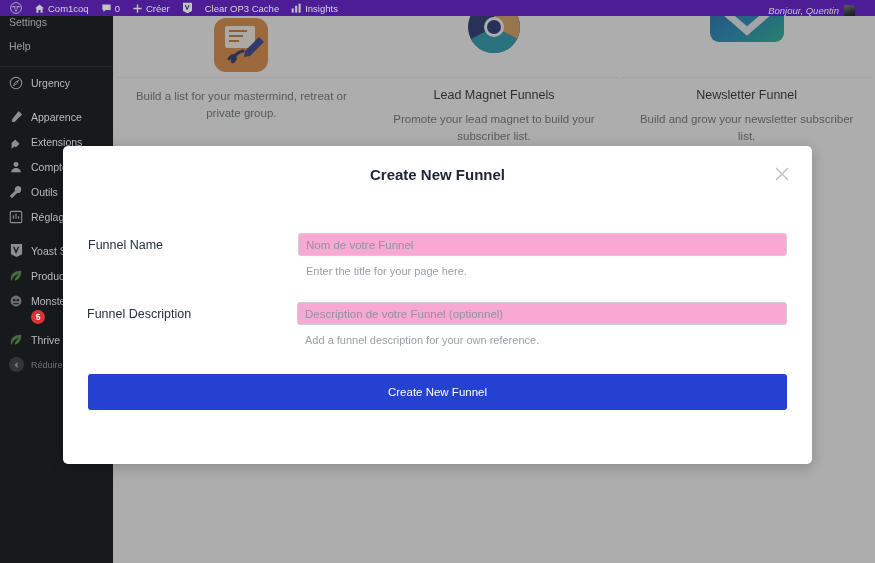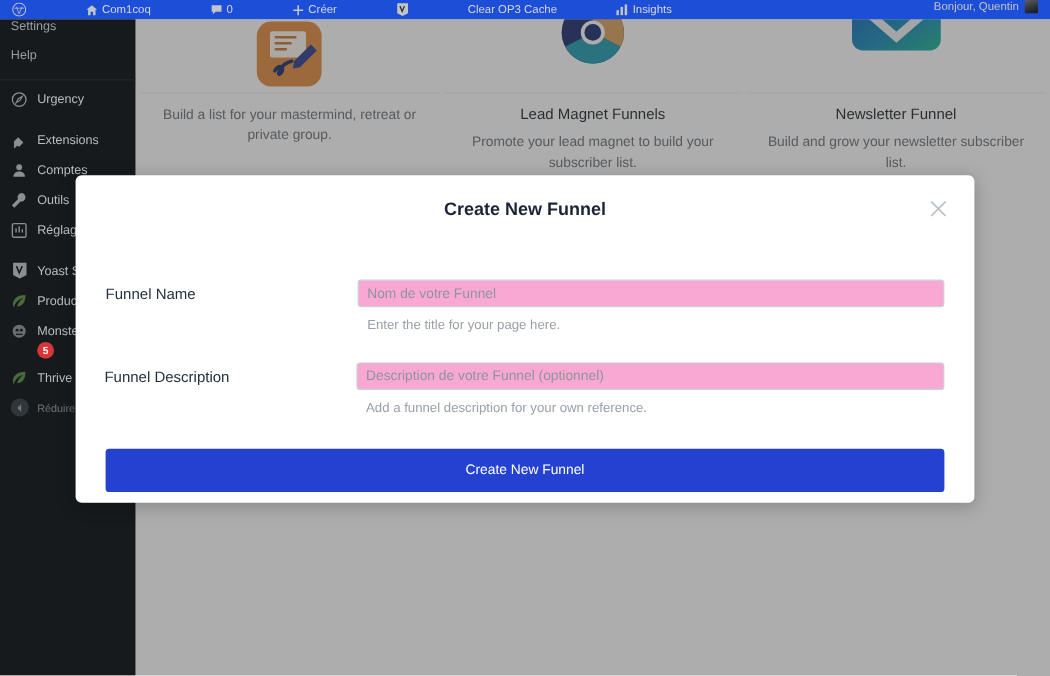--- a/index.html
+++ b/index.html
@@ -8,32 +8,31 @@
     overflow: hidden;
     font-family: "Liberation Sans", sans-serif;
     background: #f1f1f1;
   }
 
   #root { position: relative; width: 875px; height: 563px; overflow: hidden; }
 
   
   .adminbar {
     position: absolute; top: 0; left: 0; width: 875px; height: 16px;
-    background: #1d4ed8; color: #c3c4c7;
-    display: flex; align-items: flex-start;
+    background: #4c1d95; color: #c3c4c7;
+    display: flex; align-items: flex-end;
     font-size: 9.5px; z-index: 60;
     padding-left: 4px;
-    gap: 37px;
   }
   .ab-item {
     display: flex; align-items: center; gap: 3px;
     padding: 0 6px; height: 16px; color: #d6d7d9; white-space: nowrap;
   }
   .ab-spacer { flex: 1; }
-  .ab-right { display: flex; align-items: center; padding-right: 10px; gap: 5px; }
+  .ab-right { display: flex; align-items: center; padding-right: 20px; gap: 5px; font-style: italic; }
   .ab-ico { display: inline-block; line-height: 0; }
   .ab-ico svg { display: block; }
   .ab-avatar {
     width: 11px; height: 11px; border-radius: 1px;
     background: linear-gradient(160deg,#5a5f66 0%,#2c3136 60%,#15181b 100%);
     display: inline-block;
   }
 
   
   .adminmenu {
@@ -99,21 +98,21 @@
   .scratch-sub { margin-top: 16px; font-size: 12.5px; color: #6b7177; }
 
   
   .overlay {
     position: absolute; left: 113px; top: 16px; width: 762px; height: 547px;
     background: rgba(60,60,60,0.42); z-index: 50;
   }
 
   
   .modal {
-    position: absolute; left: 63px; top: 146px; width: 749px; height: 273px;
+    position: absolute; left: 63px; top: 146px; width: 749px; height: 318px;
     background: #fff; border-radius: 5px; z-index: 70;
     box-shadow: 0 3px 14px rgba(0,0,0,.22);
     overflow: hidden;
   }
   .modal-head {
     position: relative; height: 56px;
     display: flex; align-items: center; justify-content: center;
   }
   .modal-title { font-size: 15px; font-weight: bold; color: #1b2536; }
   .modal-close {
@@ -231,20 +230,28 @@
         <svg width="14" height="14" viewBox="0 0 16 16">
             <circle cx="8" cy="8" r="6.5" fill="none" stroke="#b9bcbf" stroke-width="1.2"></circle>
             <path d="M5 11l2.2-3.8L11 5 8.8 8.8z" fill="none" stroke="#b9bcbf" stroke-width="1.1"></path>
           </svg>
       </span>
       <span class="menu-label">Urgency</span>
     </div>
 
     <div class="menu-gap"></div>
 
+    <div class="menu-item">
+      <span class="mi-ico">
+        <svg width="14" height="14" viewBox="0 0 16 16">
+            <path d="M11 1l4 4-6 6-3 3-3-1 1-3z" fill="#b9bcbf"></path>
+          </svg>
+      </span>
+      <span class="menu-label">Apparence</span>
+    </div>
 
     <div class="menu-item">
       <span class="mi-ico">
         <svg width="14" height="14" viewBox="0 0 16 16">
             <path d="M3 9l4-4 5 5-4 4-2-1-3 3v-5z" fill="#b9bcbf"></path>
           </svg>
       </span>
       <span class="menu-label">Extensions</span>
     </div>
 

